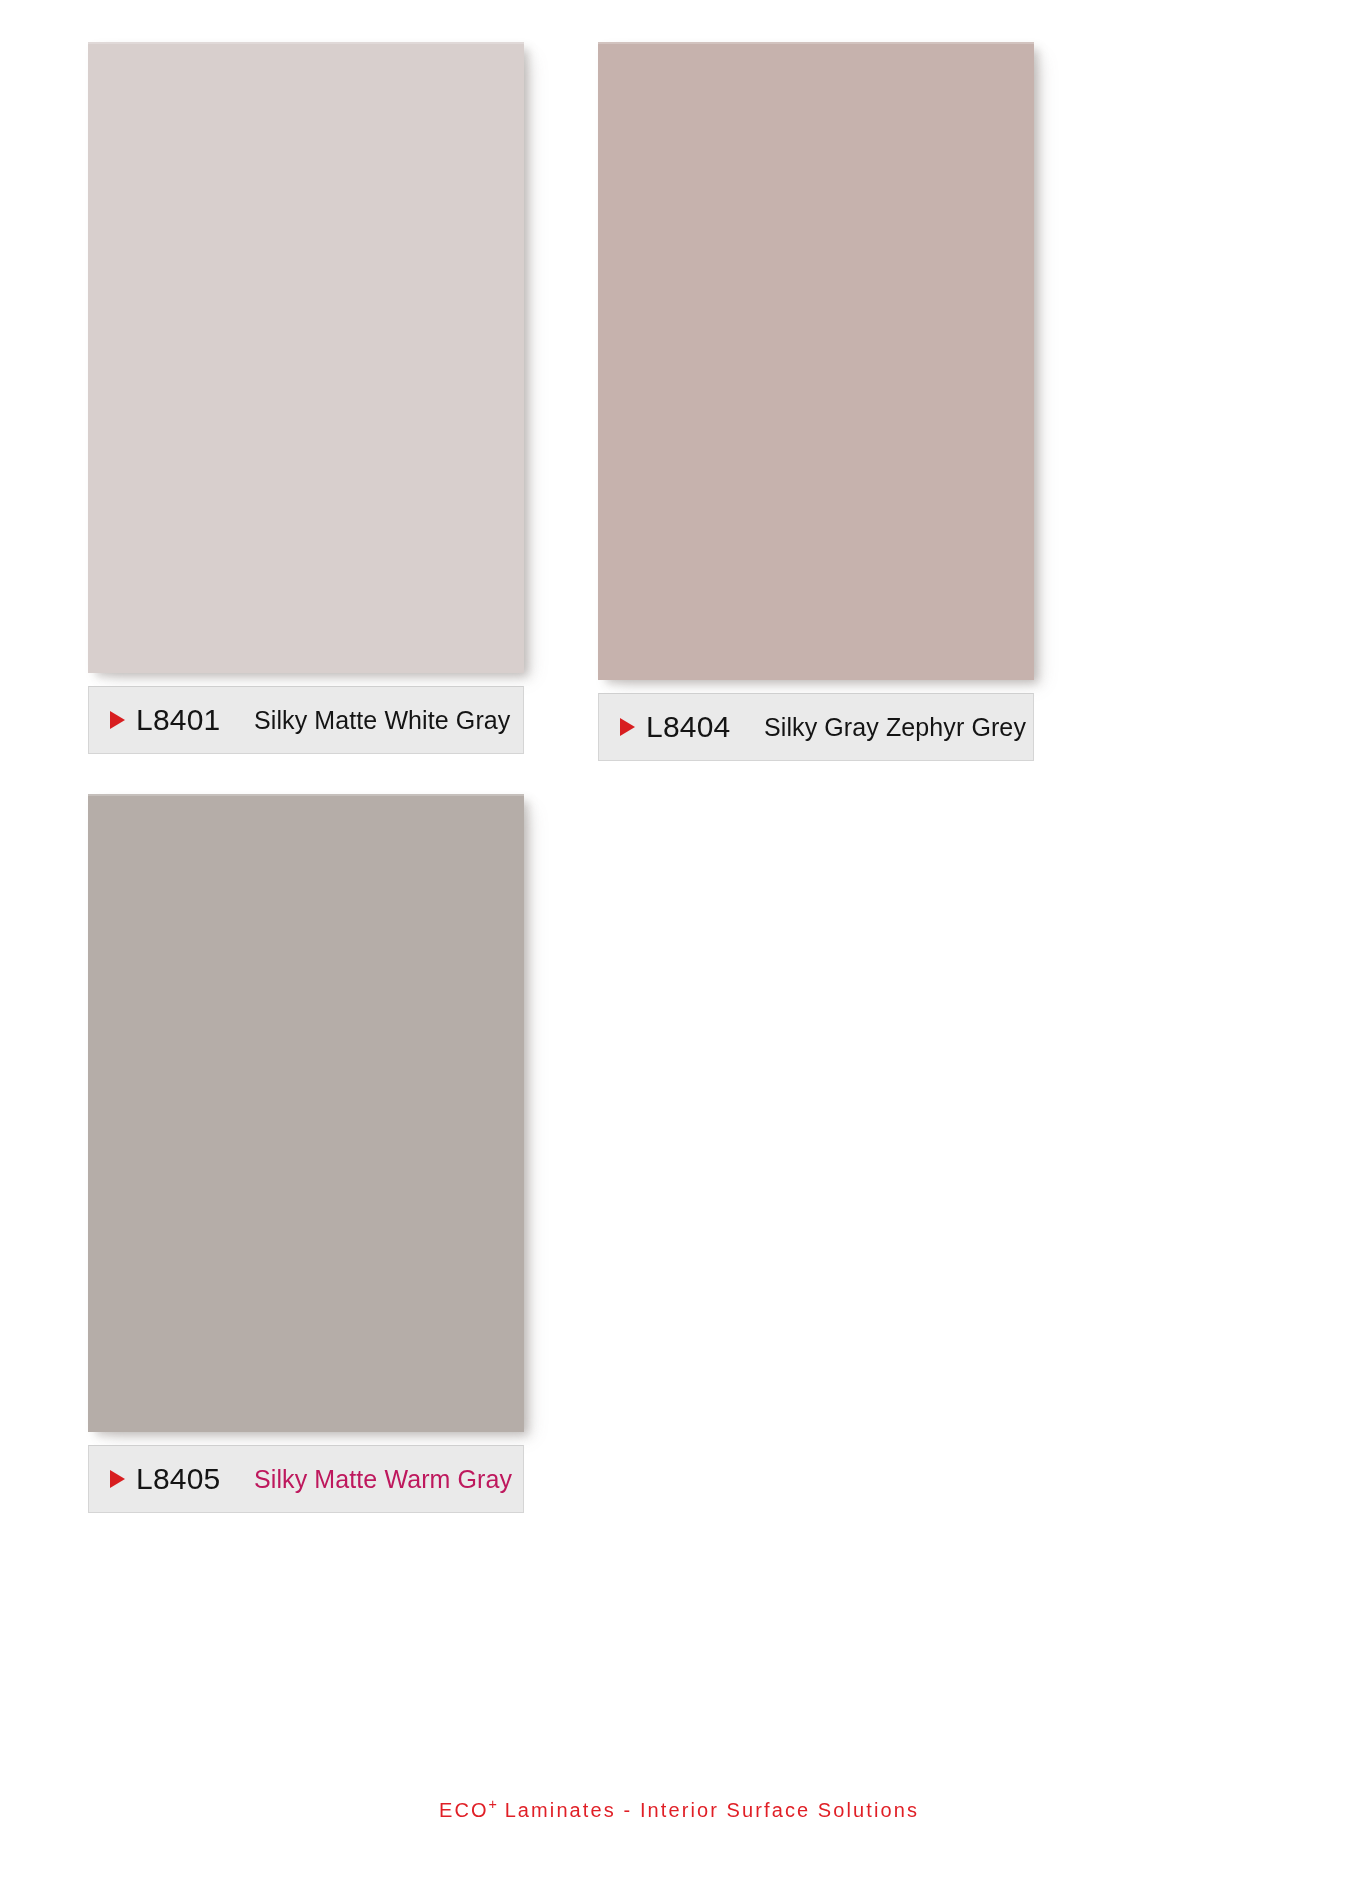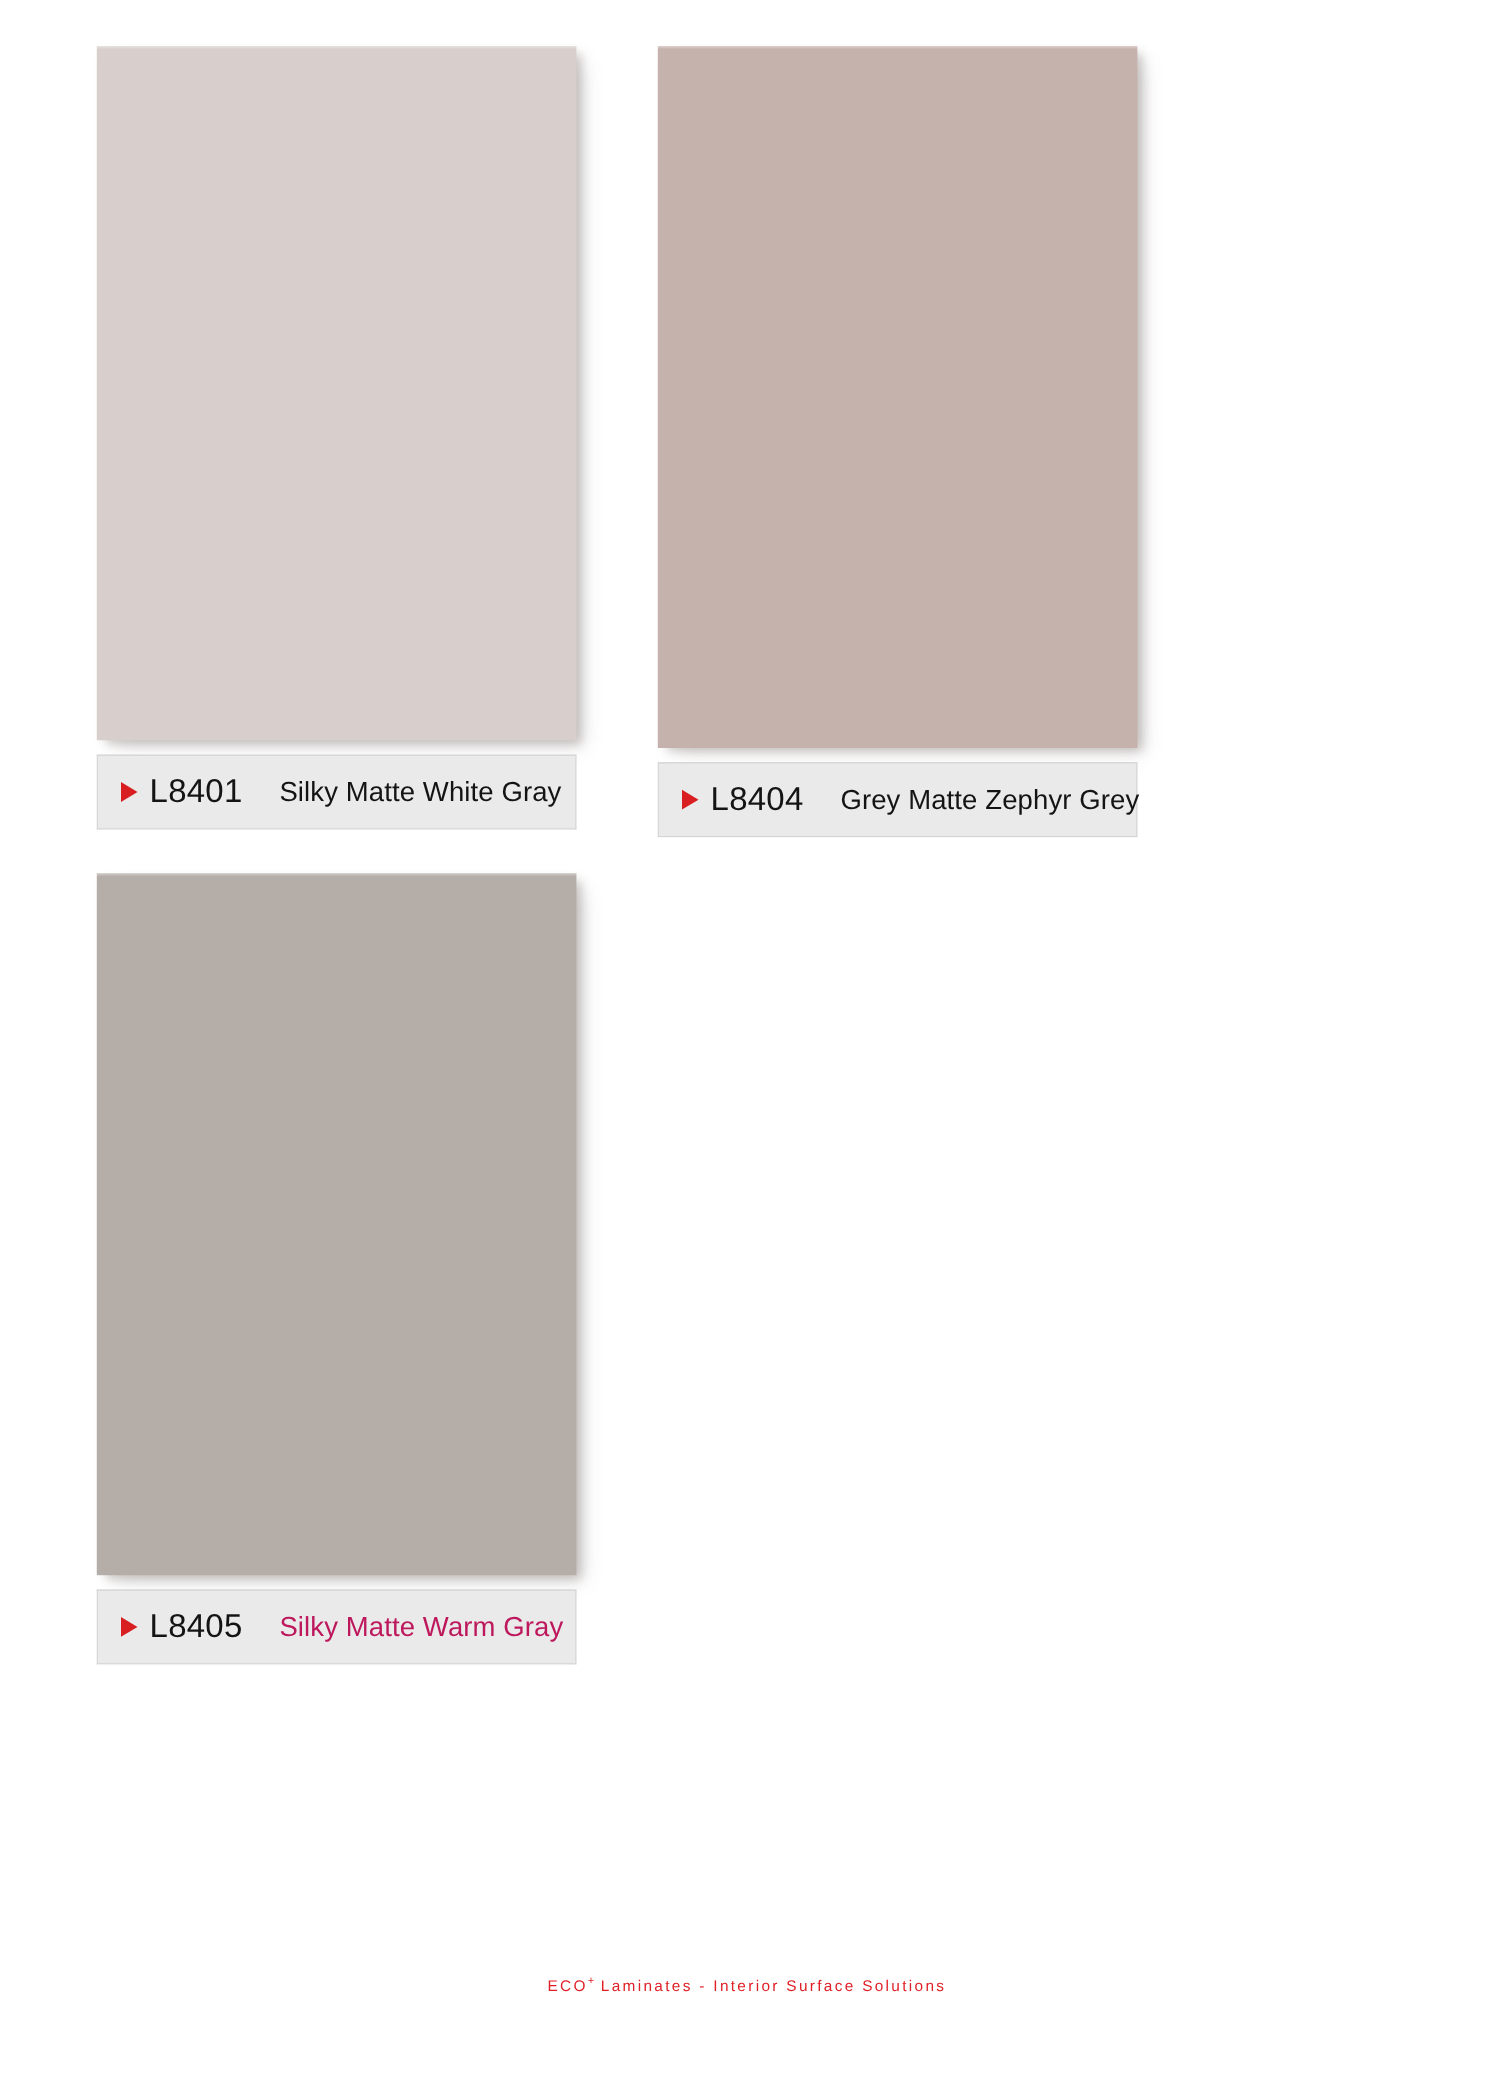--- a/index.html
+++ b/index.html
@@ -105,21 +105,21 @@
     white-space: nowrap;
     flex: 0 0 auto;
   }
 
   .footer {
     position: absolute;
     left: 0;
     right: 0;
     top: 1796px;
     text-align: center;
-    font-size: 14px;
+    font-size: 20px;
     color: #e01f26;
     letter-spacing: 2.1px;
     white-space: nowrap;
   }
   .footer sup {
     font-size: 0.72em;
     vertical-align: super;
     letter-spacing: 0;
   }
 </style>
@@ -138,21 +138,21 @@
         <span class="name" style="color: rgb(20, 20, 20);">Silky Matte White Gray</span>
       </div>
     </div>
 
 
     <div class="swatch-card">
       <div class="chip tall" style="background-color: rgb(198, 178, 173);"></div>
       <div class="label-band" style="background-color: rgb(234, 234, 234);">
         <span class="marker" style="border-left-color: rgb(216, 30, 32);"></span>
         <span class="code" style="color: rgb(20, 20, 20);">L8404</span>
-        <span class="name" style="color: rgb(20, 20, 20);">Grey Matte Zephyr Grey</span>
+        <span class="name" style="color: rgb(20, 20, 20);">Silky Gray Zephyr Grey</span>
       </div>
     </div>
 
     <div class="swatch-card">
       <div class="chip tall" style="background-color: rgb(181, 173, 168);"></div>
       <div class="label-band" style="background-color: rgb(234, 234, 234);">
         <span class="marker" style="border-left-color: rgb(216, 30, 32);"></span>
         <span class="code" style="color: rgb(20, 20, 20);">L8405</span>
         <span class="name" style="color: #be185d;">Silky Matte Warm Gray</span>
       </div>

